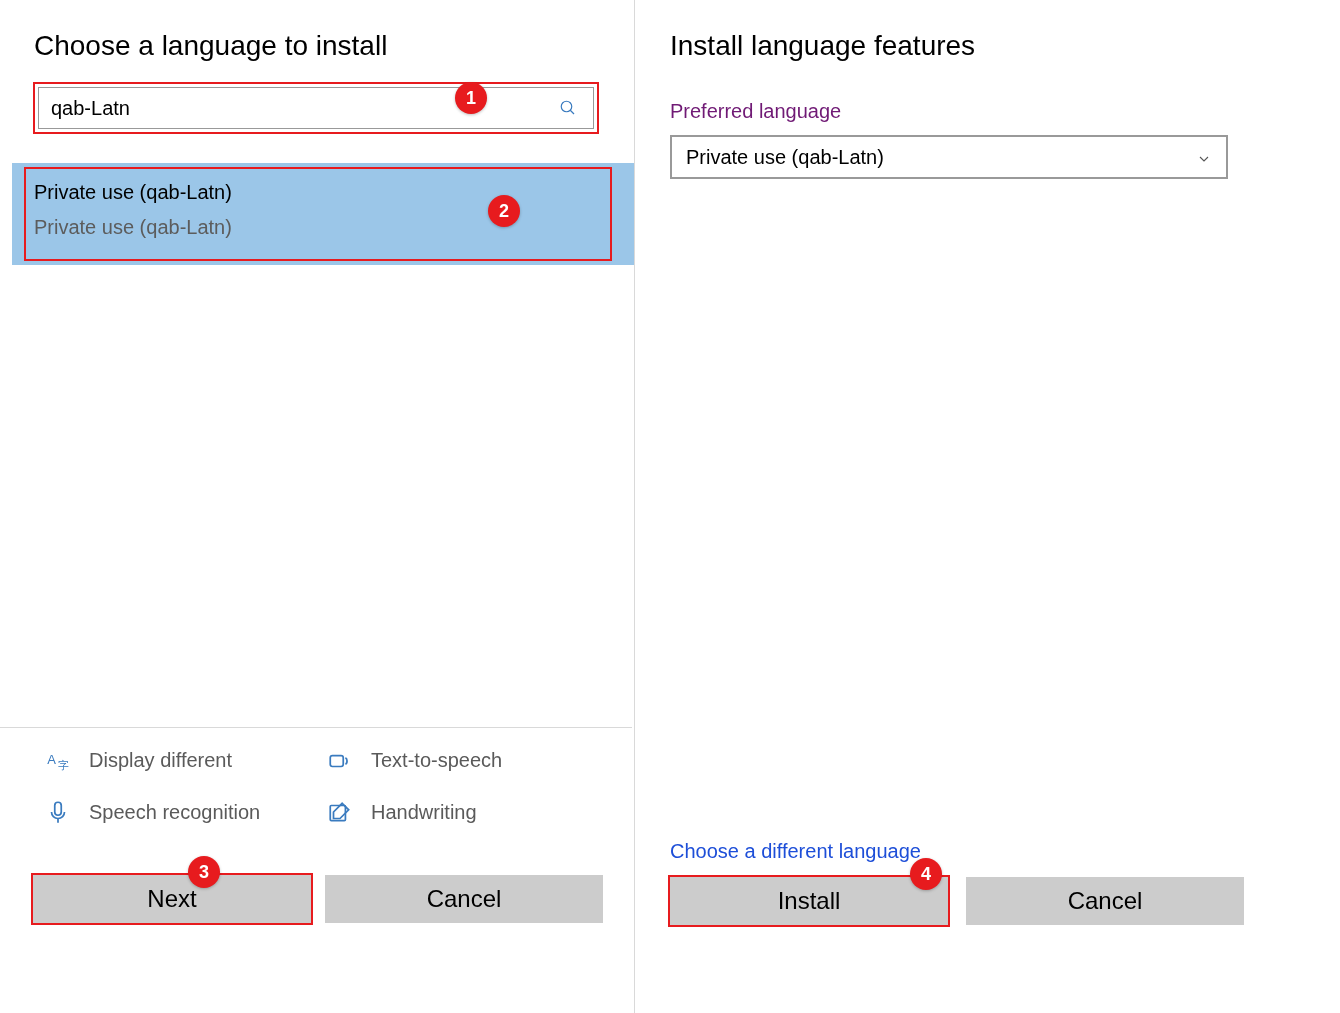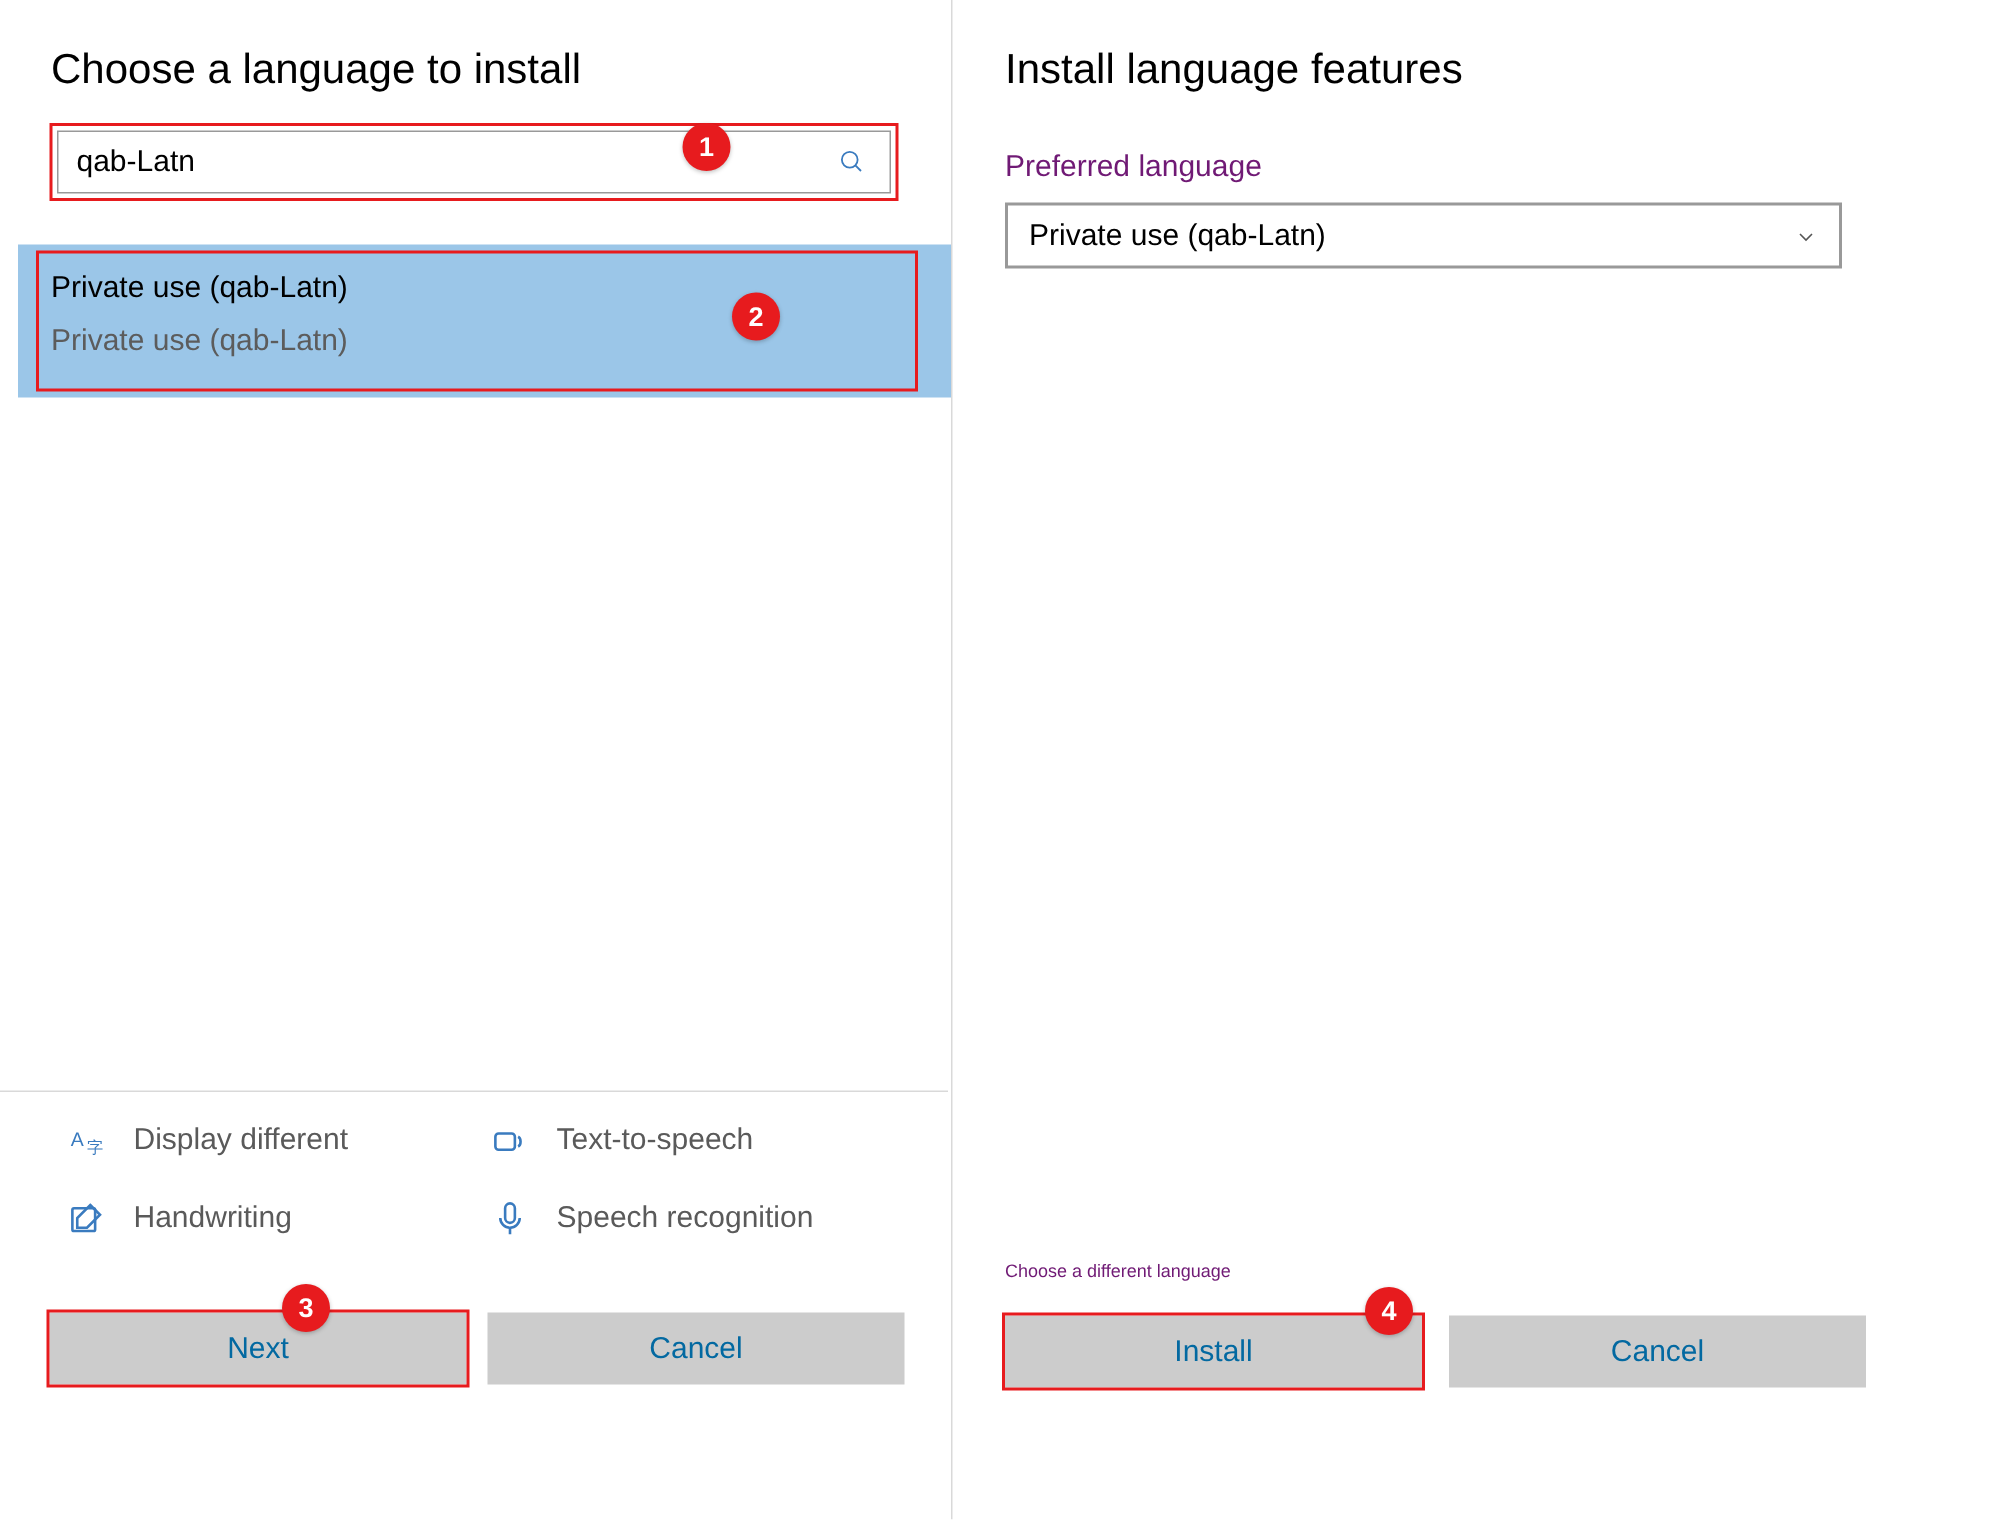--- a/index.html
+++ b/index.html
@@ -128,23 +128,23 @@
     left: 33px;
     top: 875px;
     display: flex;
     gap: 14px;
   }
   .btn {
     width: 278px;
     height: 48px;
     background: #cccccc;
     border: none;
-    font-size: 20px;
+    font-size: 24px;
     font-family: inherit;
-    color: #0369a1;
+    color: #000000;
     cursor: pointer;
   }
   .btn-highlight-wrap {
     position: relative;
     display: inline-block;
   }
   .btn-highlight-wrap::before {
     content: "";
     position: absolute;
     left: -2px; top: -2px; right: -2px; bottom: -2px;
@@ -178,22 +178,22 @@
     cursor: pointer;
   }
   .chevron {
     width: 16px; height: 16px;
   }
   .chevron svg { stroke: #555; fill: none; stroke-width: 1.6; }
   .diff-lang {
     position: absolute;
     left: 0;
     top: 840px;
-    font-size: 12px;
-    color: #701a75;
+    font-size: 20px;
+    color: #1d4ed8;
     cursor: pointer;
   }
   .btn-row-right {
     position: absolute;
     left: 0;
     top: 877px;
     display: flex;
     gap: 18px;
   }
   
@@ -256,35 +256,35 @@
         <svg viewBox="0 0 24 24">
             <rect x="3" y="8" width="12" height="10" rx="2"></rect>
             <path d="M17 10c2 1 2 5 0 6"></path>
           </svg>
       </span>
       <span>Text-to-speech</span>
     </div>
     <div class="feature">
       <span class="ficon">
         <svg viewBox="0 0 24 24">
-            <rect x="3" y="6" width="14" height="14" rx="1"></rect>
-            <path d="M14 4l6 6-8 8H6v-6z"></path>
-          </svg>
-      </span>
-      <span>Handwriting</span>
-    </div>
-    <div class="feature">
-      <span class="ficon">
-        <svg viewBox="0 0 24 24">
             <rect x="9" y="3" width="6" height="12" rx="3"></rect>
             <path d="M6 12a6 6 0 0 0 12 0"></path>
             <line x1="12" y1="18" x2="12" y2="22"></line>
           </svg>
       </span>
       <span>Speech recognition</span>
+    </div>
+    <div class="feature">
+      <span class="ficon">
+        <svg viewBox="0 0 24 24">
+            <rect x="3" y="6" width="14" height="14" rx="1"></rect>
+            <path d="M14 4l6 6-8 8H6v-6z"></path>
+          </svg>
+      </span>
+      <span>Handwriting</span>
     </div>
   </div>
 
   <div class="btn-row-left">
     <span class="btn-highlight-wrap">
       <button class="btn">Next</button>
     </span>
     <button class="btn">Cancel</button>
   </div>
 </div>

